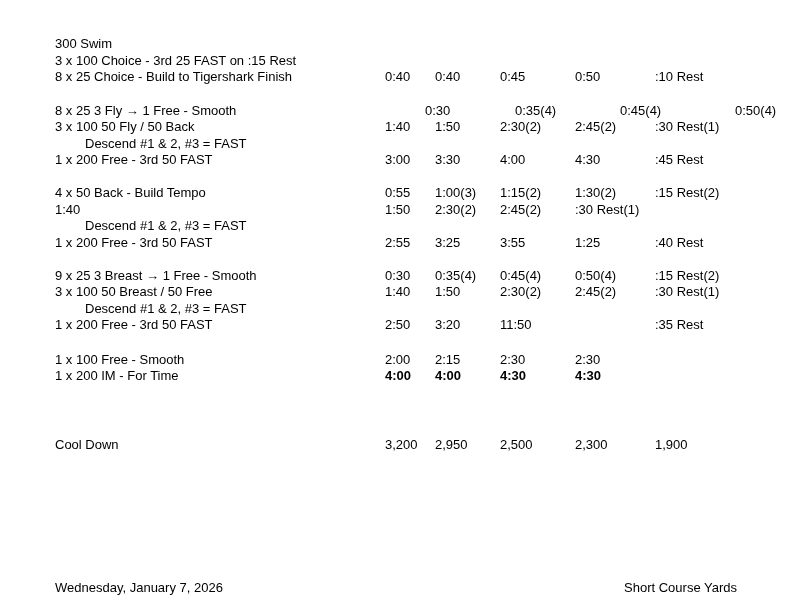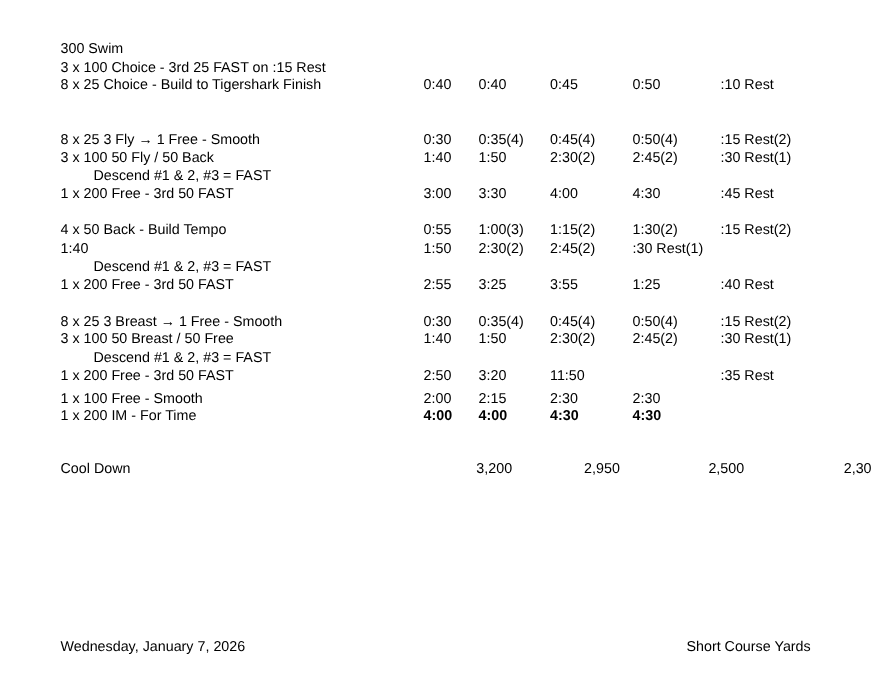--- a/index.html
+++ b/index.html
@@ -71,21 +71,21 @@
 
   <div class="row">
     <div class="label"><span class="pre">8 x 25 Choice - </span><span class="b">Build to Tigershark Finish</span><span class="post"></span></div>
     <div class="cell">0:40</div>
     <div class="cell">0:40</div>
     <div class="cell">0:45</div>
     <div class="cell">0:50</div>
     <div class="cell">:10 Rest</div>
   </div>
 
-  <div class="row" style="margin-top: 33px;">
+  <div class="row" style="margin-top: 17px; gap: 40px;">
     <div class="label"><span class="pre">8 x 25 3 Fly → 1 Free - Smooth</span><span class="b"></span><span class="post"></span></div>
     <div class="cell">0:30</div>
     <div class="cell">0:35(4)</div>
     <div class="cell">0:45(4)</div>
     <div class="cell">0:50(4)</div>
     <div class="cell">:15 Rest(2)</div>
   </div>
 
   <div class="row">
     <div class="label"><span class="pre">3 x 100 50 Fly / 50 Back</span><span class="b"></span><span class="post"></span></div>
@@ -143,21 +143,21 @@
   <div class="row">
     <div class="label"><span class="pre">1 x 200 Free - </span><span class="b">3rd 50 FAST</span><span class="post"></span></div>
     <div class="cell">2:55</div>
     <div class="cell">3:25</div>
     <div class="cell">3:55</div>
     <div class="cell">1:25</div>
     <div class="cell">:40 Rest</div>
   </div>
 
   <div class="row" style="margin-top: 16.5px;">
-    <div class="label"><span class="pre">8 x 25 3 Breast → 1 Free - Smooth</span><span class="b"></span><span class="post"></span></div>
+    <div class="label"><span class="pre">9 x 25 3 Breast → 1 Free - Smooth</span><span class="b"></span><span class="post"></span></div>
     <div class="cell">0:30</div>
     <div class="cell">0:35(4)</div>
     <div class="cell">0:45(4)</div>
     <div class="cell">0:50(4)</div>
     <div class="cell">:15 Rest(2)</div>
   </div>
 
   <div class="row">
     <div class="label"><span class="pre">3 x 100 50 Breast / 50 Free</span><span class="b"></span><span class="post"></span></div>
     <div class="cell">1:40</div>
@@ -178,39 +178,39 @@
 
   <div class="row">
     <div class="label"><span class="pre">1 x 200 Free - </span><span class="b">3rd 50 FAST</span><span class="post"></span></div>
     <div class="cell">2:50</div>
     <div class="cell">3:20</div>
     <div class="cell">11:50</div>
     <div class="cell"></div>
     <div class="cell">:35 Rest</div>
   </div>
 
-  <div class="row" style="margin-top: 4px;">
+  <div class="row" style="margin-top: 18px;">
     <div class="label"><span class="pre">1 x 100 Free - Smooth</span><span class="b"></span><span class="post"></span></div>
     <div class="cell">2:00</div>
     <div class="cell">2:15</div>
     <div class="cell">2:30</div>
     <div class="cell">2:30</div>
     <div class="cell"></div>
   </div>
 
   <div class="row emph">
     <div class="label"><span class="pre"></span><span class="b">1 x 200 IM - For Time</span><span class="post"></span></div>
     <div class="cell">4:00</div>
     <div class="cell">4:00</div>
     <div class="cell">4:30</div>
     <div class="cell">4:30</div>
     <div class="cell"></div>
   </div>
 
-  <div class="row" style="margin-top: 31px; gap: 48px;">
+  <div class="row" style="margin-top: 52px;">
     <div class="label"><span class="pre">Cool Down</span><span class="b"></span><span class="post"></span></div>
     <div class="cell">3,200</div>
     <div class="cell">2,950</div>
     <div class="cell">2,500</div>
     <div class="cell">2,300</div>
     <div class="cell">1,900</div>
   </div>
 </div>
   </div>
   <div class="footer">

